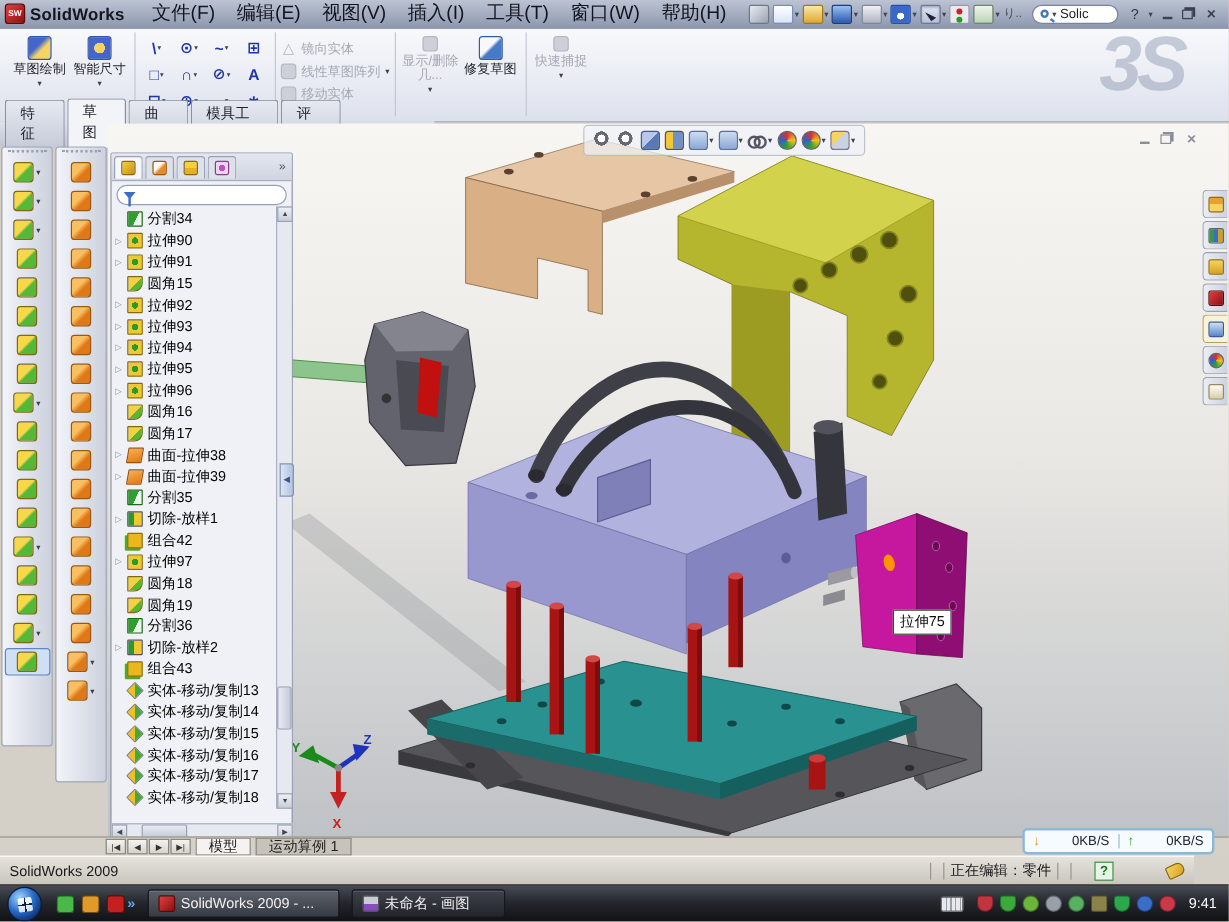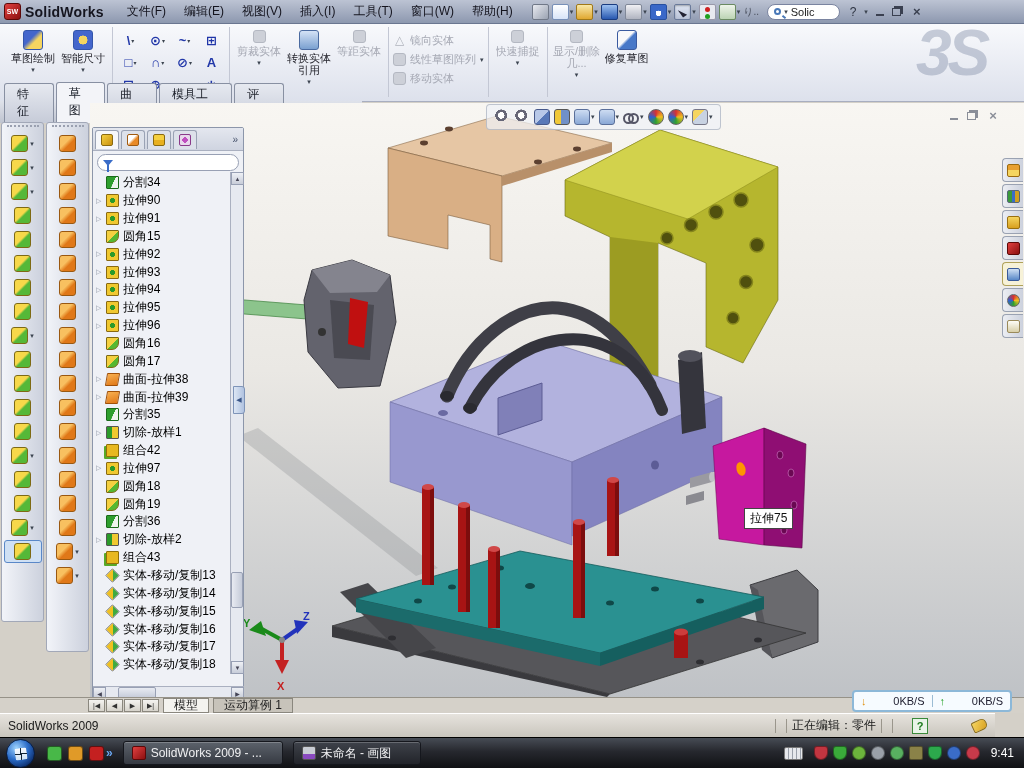--- a/index.html
+++ b/index.html
@@ -3,21 +3,21 @@
 <meta charset="utf-8">
 <style>
 *{box-sizing:border-box;margin:0;padding:0;font-family:"Liberation Sans","DejaVu Sans",sans-serif}
 body{width:1024px;height:768px;position:relative;overflow:hidden;background:#d4d0c8}
 
 
 #titlebar{position:absolute;left:0;top:0;width:1024px;height:24px;background:linear-gradient(#bcc3d3,#8d98af);display:flex;align-items:center;padding-left:4px;border-bottom:1px solid #6a7690}
 .logo-box{width:17px;height:17px;border-radius:3px;background:linear-gradient(135deg,#e04040,#8c1010);border:1px solid #5c0808;color:#fff;font-size:7px;font-weight:bold;display:flex;align-items:center;justify-content:center;margin-right:4px}
 .app-name{font-size:14px;font-weight:bold;color:#15151f;margin-right:14px;letter-spacing:.2px}
 #menubar{display:flex;align-items:center}
-.menu-item{font-size:12px;color:#14141e;padding:1px 9px;cursor:default}
+.menu-item{font-size:16px;color:#14141e;padding:1px 9px;cursor:default}
 #qtools{display:flex;align-items:center;margin-left:10px;gap:3px}
 .qt{width:17px;height:16px;border-radius:2px;display:inline-block}
 .qt-pin{background:linear-gradient(135deg,#e8eaf0,#9aa2b2);border:1px solid #707888}
 .qt-new{background:linear-gradient(#ffffff,#d8e4f8);border:1px solid #7890b8}
 .qt-open{background:linear-gradient(#f8e8a8,#e0a830);border:1px solid #a07818}
 .qt-save{background:linear-gradient(#9cc0f0,#2858b0);border:1px solid #1a3c80}
 .qt-print{background:linear-gradient(#f0f0f4,#b0b4c0);border:1px solid #808898}
 .qt-undo{background:radial-gradient(circle at 50% 60%,#fff 25%,#3a68c8 26%);border:1px solid #2850a0}
 .qt-select{background:linear-gradient(#dfe5f2,#b9c3d8);border:1px solid #6a7a9a;box-shadow:inset 0 1px 2px rgba(0,0,0,.3);position:relative}
 .qt-select::after{content:"";position:absolute;left:5px;top:3px;border-left:5px solid #223;border-top:9px solid transparent;border-bottom:0 solid transparent;transform:rotate(-35deg)}
@@ -312,68 +312,52 @@
         <span class="sgi gray">
           <span>⌐</span>
           <span class="dd">▾</span>
         </span>
         <span class="sgi">
           <span>∗</span>
         </span>
       </div>
   </div>
   <div class="cgroup">
-    <div class="big-btn dis">
-      <span class="chip sm dis"></span>
-      <span class="lbl">剪裁实体</span>
-      <span class="dd">▾</span>
-    </div>
-    <div class="big-btn">
-      <span class="chip c-cube"></span>
-      <span class="lbl">转换实体引用</span>
-      <span class="dd">▾</span>
-    </div>
-    <div class="big-btn dis">
-      <span class="chip sm dis"></span>
-      <span class="lbl">等距实体</span>
-    </div>
-  </div>
-  <div class="cgroup">
     <div class="stack3">
       <div class="srow">
         <span class="chip sm c-warn">△</span>
         <span>镜向实体</span>
       </div>
       <div class="srow">
         <span class="chip sm dis"></span>
         <span>线性草图阵列</span>
         <span class="dd">▾</span>
       </div>
       <div class="srow">
         <span class="chip sm dis"></span>
         <span>移动实体</span>
       </div>
     </div>
   </div>
   <div class="cgroup">
     <div class="big-btn dis">
       <span class="chip sm dis"></span>
-      <span class="lbl">快速捕捉</span>
-      <span class="dd">▾</span>
+      <span class="lbl">显示/删除几...</span>
+      <span class="dd">▾</span>
+    </div>
+    <div class="big-btn">
+      <span class="chip c-repair"></span>
+      <span class="lbl">修复草图</span>
     </div>
   </div>
   <div class="cgroup">
     <div class="big-btn dis">
       <span class="chip sm dis"></span>
-      <span class="lbl">显示/删除几...</span>
-      <span class="dd">▾</span>
-    </div>
-    <div class="big-btn">
-      <span class="chip c-repair"></span>
-      <span class="lbl">修复草图</span>
+      <span class="lbl">快速捕捉</span>
+      <span class="dd">▾</span>
     </div>
   </div>
 </div>
 <div id="watermark">3S</div>
 
 <div id="tabrow">
     <span class="cmtab">特征</span>
     <span class="cmtab active">草图</span>
     <span class="cmtab">曲面</span>
     <span class="cmtab">模具工具</span>

